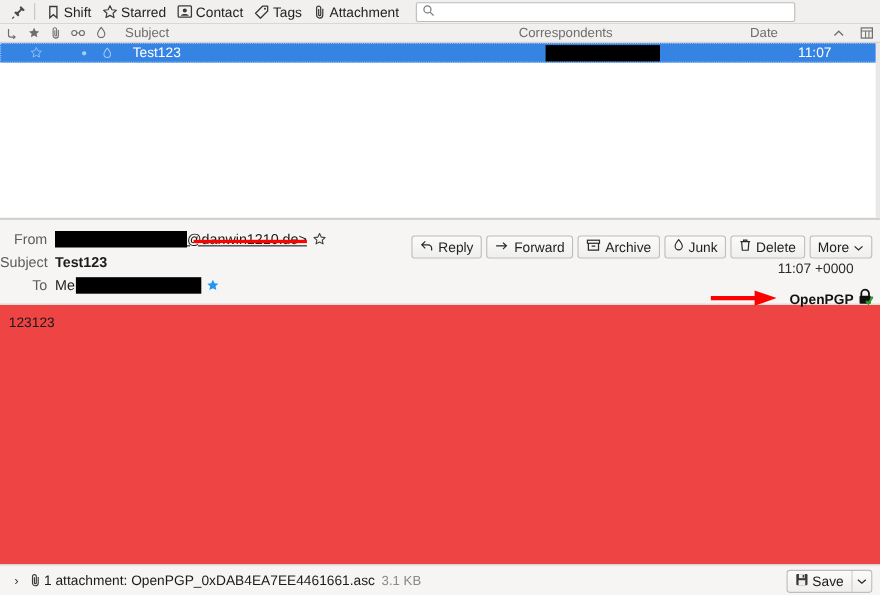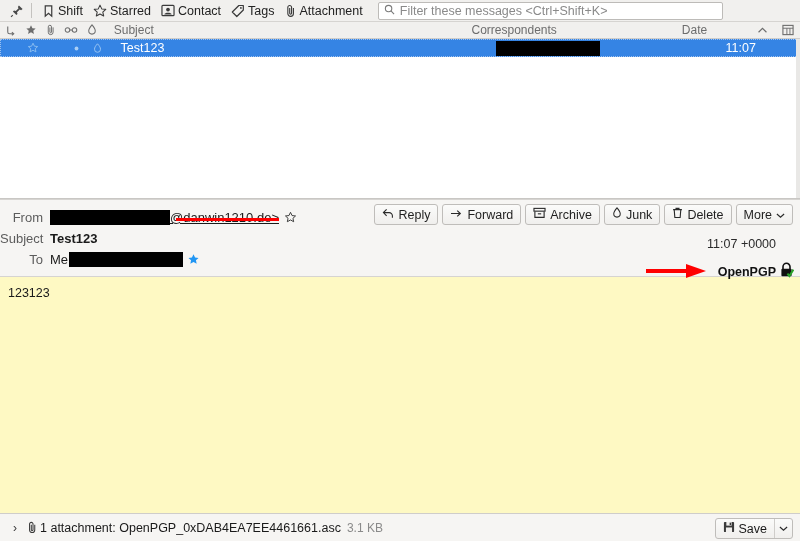--- a/index.html
+++ b/index.html
@@ -115,21 +115,21 @@
   .redline {
     position: absolute;
     left: 0; right: 0; bottom: -3px;
     height: 3px;
     background: #ff0000;
   }
   .subject-val { font-weight: bold; font-size: 13px; }
 
   .hdr-actions {
     position: absolute;
-    right: 7px; top: 4px;
+    right: 7px; top: 14px;
     display: flex; align-items: center;
   }
   .abtn {
     display: flex; align-items: center; gap: 4px;
     height: 21px;
     padding: 0 7px;
     border: 1px solid #bfbdba;
     background: linear-gradient(#fbfbfa,#f0efed);
     border-radius: 3px;
     font-size: 12.5px;
@@ -147,21 +147,21 @@
     position: absolute;
     right: 6px; top: 62px;
     display: flex; align-items: center; gap: 3px;
     font-size: 12.5px; font-weight: bold; color: #111111;
   }
   .red-arrow { position: absolute; right: 92px; top: 62px; }
 
   
   .msgbody {
     flex: 1 1 auto;
-    background: #fef9c3;
+    background: #ef4444;
     padding: 9px 0 0 8px;
     font-size: 12.5px;
     color: #1a1a1a;
     overflow: hidden;
   }
 
   
   .attbar {
     flex: 0 0 28px;
     background: #f6f5f3;
@@ -264,21 +264,20 @@
       <span>Attachment</span>
     </div>
 
     <div class="qf-filterbox">
       <span>
         <svg width="11" height="11" viewBox="0 0 12 12">
           <circle cx="5" cy="5" r="3.5" fill="none" stroke="#7a7a7a" stroke-width="1.2"></circle>
           <path d="M7.6 7.6 L11 11" stroke="#7a7a7a" stroke-width="1.2"></path>
         </svg>
       </span>
-      <span class="ph">Filter these messages &lt;Ctrl+Shift+K&gt;</span>
     </div>
   </div>
 
   <div class="cols">
     <div class="col col-ico">
       <svg width="11" height="11" viewBox="0 0 12 12">
         <path d="M3 1.5 v6 a2 2 0 0 0 2 2 h4" fill="none" stroke="#6d6d6d" stroke-width="1.2"></path>
         <path d="M7.5 7.8 l2 1.7 l-2 1.7" fill="none" stroke="#6d6d6d" stroke-width="1.2"></path>
       </svg>
     </div>

